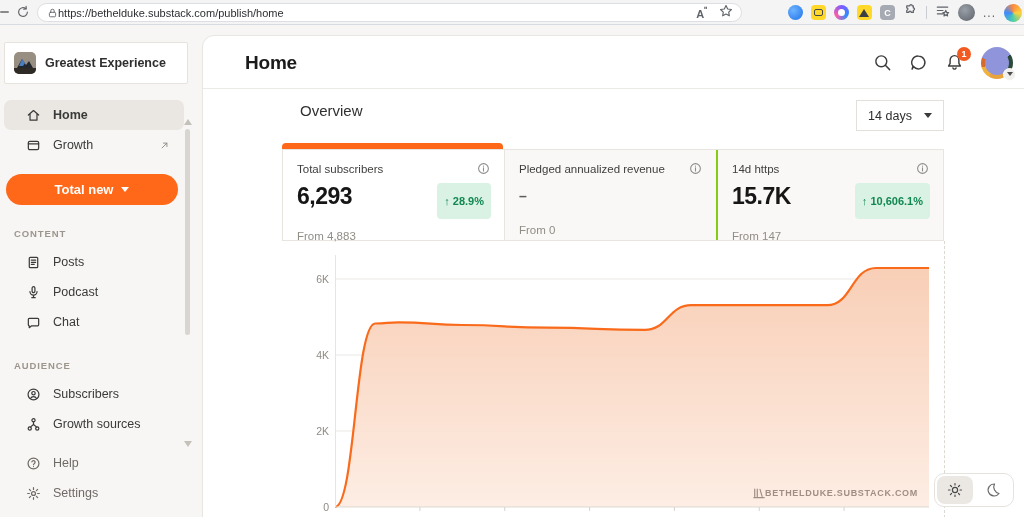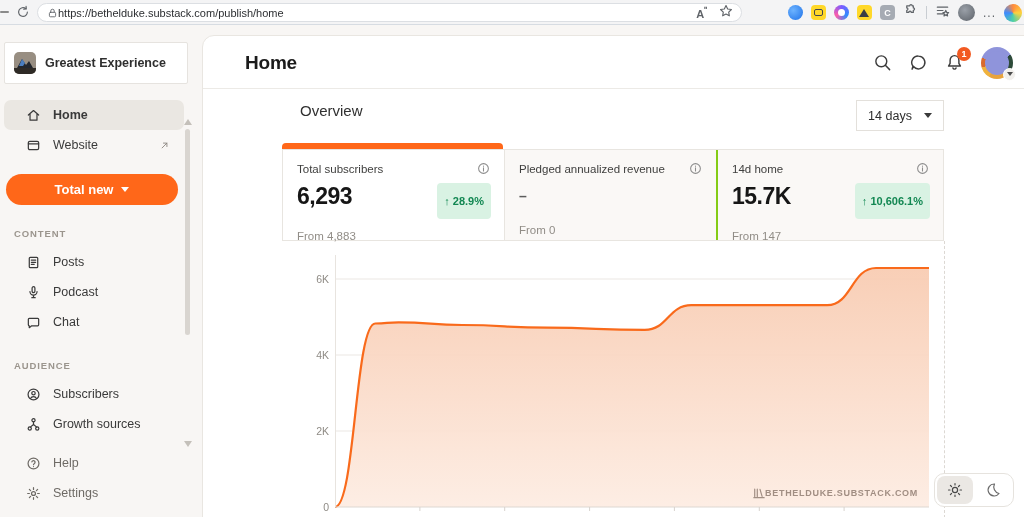--- a/index.html
+++ b/index.html
@@ -192,21 +192,21 @@
         <svg class="line-ic" width="15" height="15" viewBox="0 0 16 16" style="stroke:#3a3a3a">
           <path d="M2.5 7.5 L8 2.7 L13.5 7.5 M4.3 6.4 V13 H11.7 V6.4"></path>
         </svg>
         <span>Home</span>
       </div>
       <div class="nav-item">
         <svg class="line-ic" width="15" height="15" viewBox="0 0 16 16" style="stroke:#3a3a3a">
           <rect x="2.5" y="3.5" width="11" height="9" rx="1.5"></rect>
           <path d="M2.5 6.2 h11"></path>
         </svg>
-        <span>Website</span>
+        <span>Growth</span>
         <span class="ext">
           <svg class="line-ic" width="11" height="11" viewBox="0 0 16 16" style="stroke:#8a857f">
             <path d="M4.5 11.5 L11.5 4.5 M6.5 4.5 H11.5 V9.5"></path>
           </svg>
         </span>
       </div>
     </div>
 
     <button class="create-btn">
       <span>Total new</span>
@@ -335,21 +335,21 @@
               <path d="M8 7.2 V11 M8 5 v0.1"></path>
           </svg>
         </div>
         <div class="stat-value">–</div>
 
         <div class="stat-from">From 0</div>
       </div>
 
       <div class="stat-card c3">
         <div class="stat-title-row">
-          <span class="stat-title">14d home</span>
+          <span class="stat-title">14d https</span>
           <svg class="line-ic" width="13" height="13" viewBox="0 0 16 16" style="stroke:#8c8c8c">
             <circle cx="8" cy="8" r="6"></circle>
               <path d="M8 7.2 V11 M8 5 v0.1"></path>
           </svg>
         </div>
         <div class="stat-value">15.7K</div>
         <span class="stat-badge">↑ 10,606.1%</span>
         <div class="stat-from">From 147</div>
       </div>
     </div>

